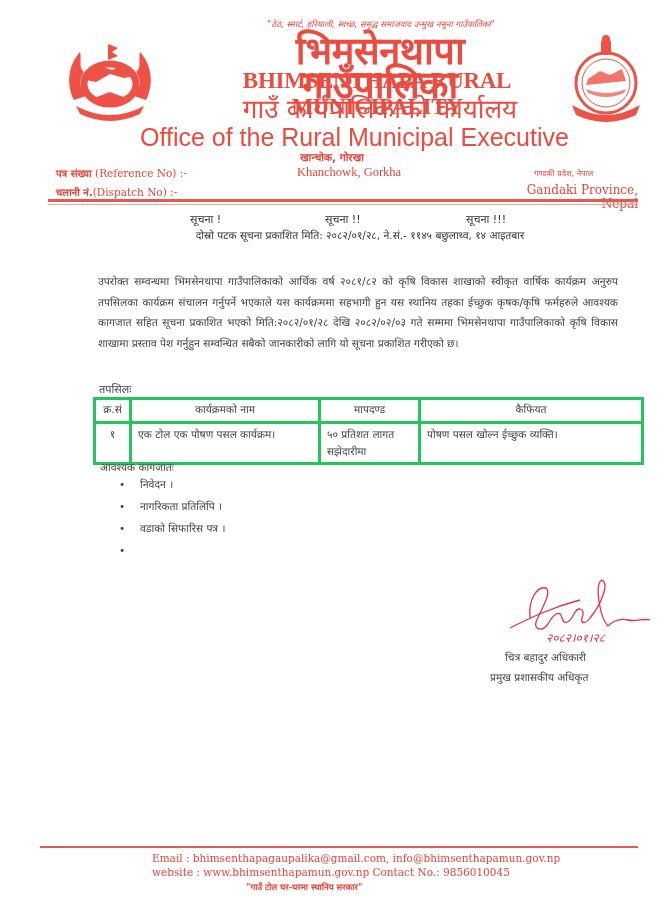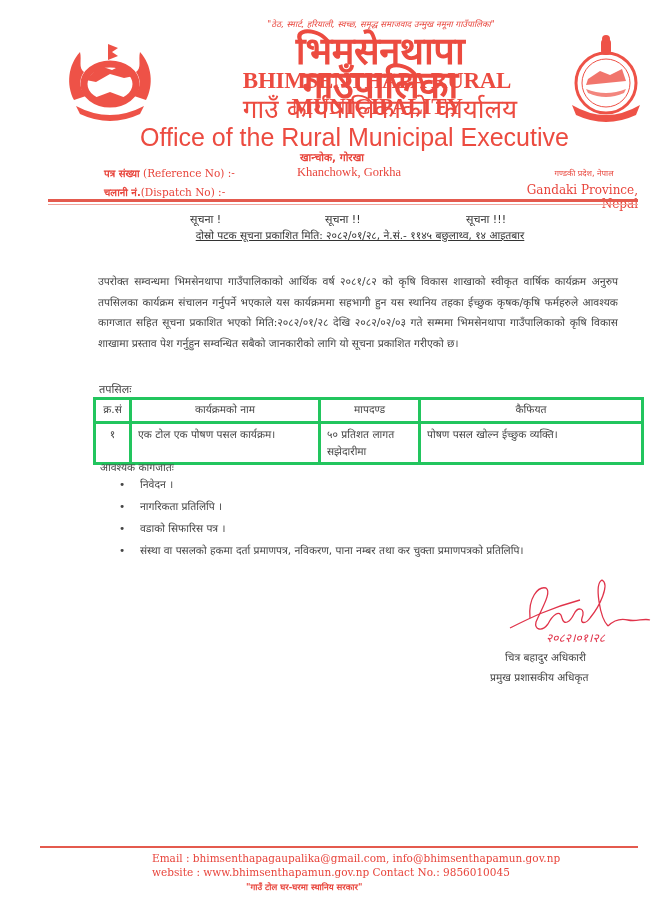--- a/index.html
+++ b/index.html
@@ -15,34 +15,34 @@
   .np-sub { left: 200px; top: 93px; width: 360px; text-align: center;
             font-family: "DejaVu Sans", sans-serif; font-size: 26px; color: #ec4b40; line-height: 32px; }
   .en-sub { left: 140px; top: 122px; width: 435px; text-align: left;
             font-family: "Liberation Sans", sans-serif; font-size: 25px; color: #ec4b40; line-height: 30px; }
   .loc-np { left: 300px; top: 150px; width: 100px; text-align: left;
             font-family: "DejaVu Sans", sans-serif; font-weight: bold; font-size: 10.5px; color: #e8453c; }
   .loc-en { left: 297px; top: 165px; width: 120px;
             font-family: Liberation Serif, serif; font-size: 12.5px; color: #e8453c; }
   .ref { left: 56px; top: 166px; font-size: 10.5px; color: #e8453c; }
   .disp { left: 56px; top: 185px; font-size: 10.5px; color: #e8453c; }
-  .ref b, .disp b { font-family: "DejaVu Sans", sans-serif; font-weight: bold; font-size: 10px; margin-left: 48px; }
-  .prov-np { left: 534px; top: 167px; width: 100px; text-align: center;
+  .ref b, .disp b { font-family: "DejaVu Sans", sans-serif; font-weight: bold; font-size: 10px; }
+  .prov-np { left: 534px; top: 167px; width: 100px; text-align: left;
              font-family: "DejaVu Sans", sans-serif; font-size: 8px; color: #e8453c; }
   .prov-en { left: 500px; top: 183px; width: 138px; text-align: right; font-size: 12px; color: #e8453c; }
   .hr-top { left: 48px; top: 199px; width: 590px; height: 3px; background: #e45a4e; }
   .hr-top2 { left: 48px; top: 204px; width: 590px; height: 1px; background: #f0a39b; }
 
   .logo-left { left: 64px; top: 40px; width: 92px; height: 85px; }
   .logo-right { left: 566px; top: 33px; width: 80px; height: 92px; }
 
   .notice-row { top: 211px; font-family: "DejaVu Sans", sans-serif; font-size: 11px; color: #333; }
   .n1 { left: 190px; } .n2 { left: 325px; } .n3 { left: 466px; }
   .headline { left: 110px; top: 228px; width: 500px; text-align: center;
-              font-family: "DejaVu Sans", sans-serif; font-size: 10.5px; color: #333; text-decoration: underline; }
+              font-family: "DejaVu Sans", sans-serif; font-size: 10.5px; color: #333; }
 
   .body-para { left: 98px; top: 271px; width: 520px; font-family: "DejaVu Sans", sans-serif;
                font-size: 10.6px; line-height: 20.5px; color: #444; text-align: justify; text-align-last: left; }
 
   .tapasil { left: 99px; top: 381px; font-family: "DejaVu Sans", sans-serif; font-size: 11px; color: #444; }
   table.prog { position: absolute; left: 93px; top: 397px; width: 551px; border-collapse: collapse;
                font-family: "DejaVu Sans", sans-serif; font-size: 10.5px; color: #444; }
   table.prog th, table.prog td { border: 3px solid #22c55e; padding: 2px 6px; vertical-align: top; font-weight: normal; }
   table.prog th { text-align: center; height: 17px; }
   table.prog td { height: 34px; line-height: 17px; }
@@ -143,21 +143,21 @@
       <td>पोषण पसल  खोल्न ईच्छुक व्यक्ति।</td>
     </tr>
   </tbody>
 </table>
 
 <div class="abs docs-label">आवश्यक कागजातः</div>
 <ul class="docs">
   <li><span class="bullet">•</span><span>निवेदन ।</span></li>
   <li><span class="bullet">•</span><span>नागरिकता प्रतिलिपि ।</span></li>
   <li><span class="bullet">•</span><span>वडाको सिफारिस पत्र ।</span></li>
-  <li><span class="bullet">•</span><span>संस्था वा पसलको हकमा दर्ता प्रमाणपत्र, नविकरण, पाना नम्बर तथा कर चुक्ता प्रमाणपत्रको प्रतिलिपि।</span></li>
+  <li><span class="bullet">•</span></li>
 </ul>
 
 <div class="abs signature">
   <svg width="170" height="75" viewBox="0 0 170 75">
     <g fill="none" stroke="#e0334a" stroke-width="1.3">
       <path d="M20 50 C40 40 60 30 90 22"></path>
       <path d="M40 40 C38 20 48 8 56 10 C62 14 52 30 46 44 C44 52 52 54 58 46"></path>
       <path d="M58 46 C62 38 70 30 72 40 C74 48 80 44 84 36 C88 28 96 30 92 40 C90 46 96 46 100 40"></path>
       <path d="M100 40 C110 28 120 6 112 2 C104 6 110 40 118 48"></path>
       <path d="M118 48 C124 42 130 40 138 42 C146 44 154 40 160 42"></path>

